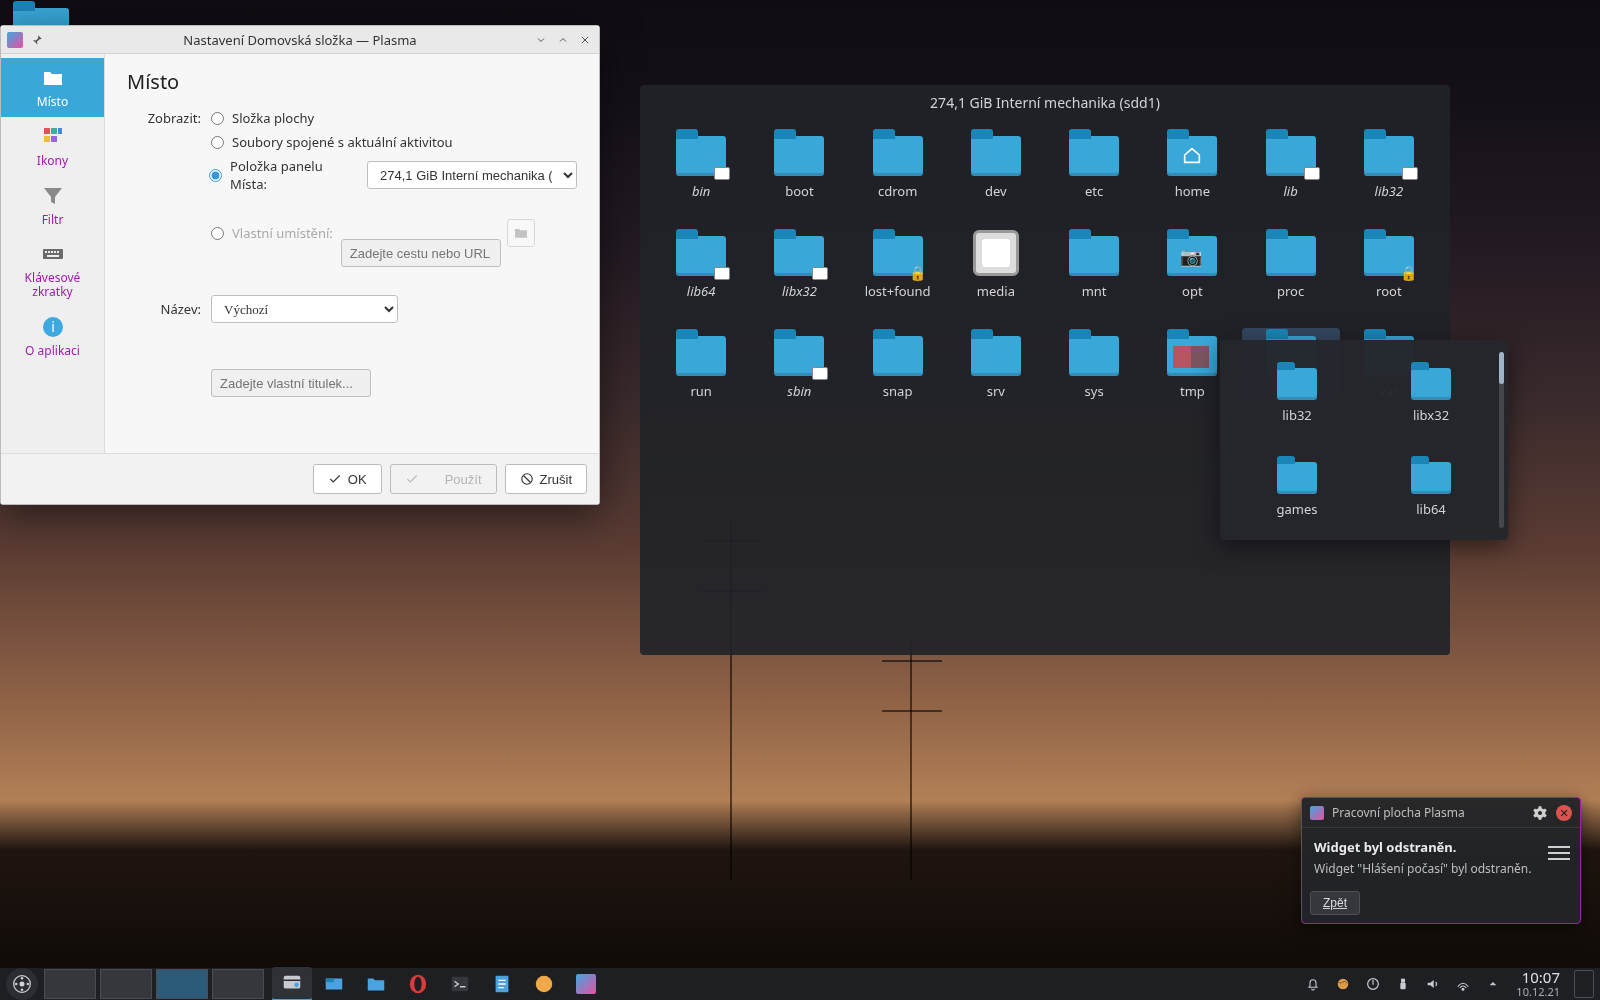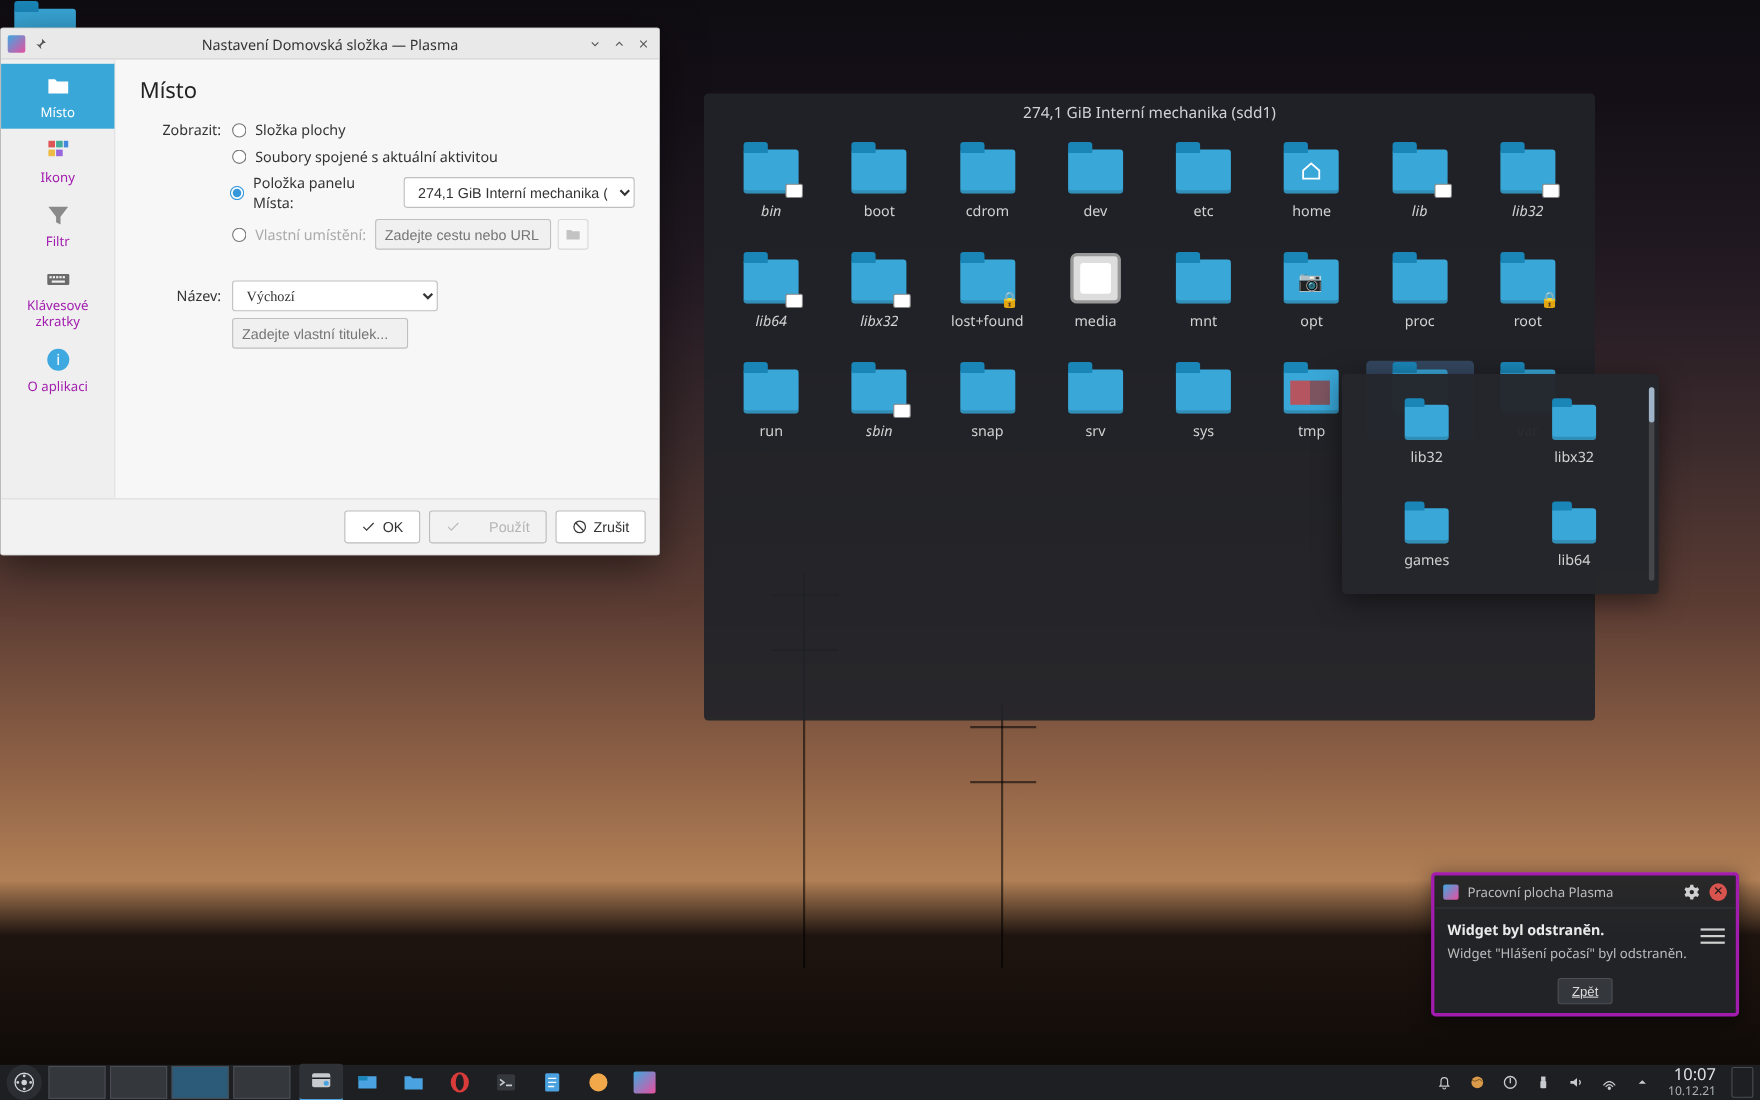--- a/index.html
+++ b/index.html
@@ -71,21 +71,21 @@
   .settings-main h2 { font-size:20px; font-weight:400; margin-bottom:14px; color:#222; }
   .form-row { display:flex; align-items:center; margin-bottom:6px; }
   .form-label { width:84px; text-align:right; padding-right:10px; font-size:13px; color:#333; }
   .rad { display:flex; align-items:center; gap:8px; font-size:13px; color:#333; }
   .rad input { accent-color:#3598db; }
   .rad.disabled { color:#aaa; }
   select, input[type=text] {
     height:28px; border:1px solid #bfbfbf; border-radius:3px; background:#fff; padding:0 8px;
     font-size:13px; color:#333;
   }
-  input[disabled], select[disabled] { background:#f0f0f0; color:#14532d; }
+  input[disabled], select[disabled] { background:#f0f0f0; color:#14532d;margin-top:40px; }
   .browse-btn { width:28px; height:28px; border:1px solid #bfbfbf; border-radius:3px; background:#fafafa; display:flex; align-items:center; justify-content:center; }
   .browse-btn svg { width:16px; height:16px; fill:#999; }
   .disabled .browse-btn { opacity:.55; }
 
   .settings-footer { border-top:1px solid #ddd; padding:10px 12px; display:flex; justify-content:flex-end; gap:8px; background:#f2f2f2; }
   .btn { height:30px; padding:0 14px; border:1px solid #bcbcbc; border-radius:3px; background:#fff; font-size:13px; color:#333; display:flex; align-items:center; gap:6px; cursor:pointer; }
   .btn[disabled] { color:#b5b5b5; background:#f2f2f2;gap:26px; }
   .btn svg { width:14px; height:14px; }
 
   
@@ -107,34 +107,34 @@
     background:rgba(36,38,43,.97); border-radius:4px; padding:12px 10px;
     box-shadow:0 6px 24px rgba(0,0,0,.5);
   }
   .fv-popup .scroll { position:absolute; right:4px; top:12px; bottom:12px; width:5px; background:rgba(255,255,255,.15); border-radius:3px; }
   .fv-popup .scroll::after { content:""; position:absolute; left:0; top:0; width:100%; height:32px; background:#9fb4c9; border-radius:3px; }
   .pg { display:grid; grid-template-columns:1fr 1fr; row-gap:22px; }
 
   
   .notif {
     position:absolute; right:19px; bottom:76px; width:280px;
-    background:rgba(34,36,40,.96); border:3px solid #a21caf; border-radius:4px;
+    background:rgba(34,36,40,.96); border:1px solid #a21caf; border-radius:4px;
     color:#cfcfcf; font-size:13px; box-shadow:0 4px 18px rgba(0,0,0,.5);
   }
   .notif-head { display:flex; align-items:center; gap:8px; padding:6px 8px; border-bottom:1px solid #34373d; font-size:12px; color:#bdbdbd; }
   .notif-head .plasma-chip { width:14px; height:14px; background:linear-gradient(135deg,#3da9e0,#e84fa0); border-radius:2px; }
   .notif-head .spacer { flex:1; }
   .notif-head .gear, .notif-head .close { width:16px; height:16px; display:flex; align-items:center; justify-content:center; cursor:pointer; }
   .notif-head .close { background:#d9544f; border-radius:50%; color:#1d1d1d; font-size:11px; }
   .notif-body { padding:10px 12px 8px; position:relative; }
   .notif-body b { color:#eaeaea; }
   .notif-body .sub { font-size:12px; color:#bdbdbd; margin-top:4px; }
   .notif-body .hamb { position:absolute; right:10px; top:14px; }
   .notif-body .hamb div { width:22px; height:2px; background:#cfcfcf; margin:4px 0; }
-  .notif-foot { display:flex; justify-content:center; padding:6px 8px 8px;text-decoration:underline; }
+  .notif-foot { display:flex; justify-content:flex-start; padding:6px 8px 8px;text-decoration:underline; }
   .notif-foot .btn2 { padding:4px 12px; border:1px solid #4c4f55; border-radius:3px; background:#34373c; color:#ddd; font-size:12px; cursor:pointer; }
 
   
   .taskbar {
     position:absolute; left:0; right:0; bottom:0; height:32px;
     background:#1d1f22; display:flex; align-items:center; padding:0 6px; gap:2px;
   }
   .tb-launch { width:32px; height:32px; border-radius:50%; background:#2a2d31; display:flex; align-items:center; justify-content:center; margin-right:4px; cursor:pointer; }
   .tb-launch svg { width:20px; height:20px; }
   .vdesks { display:flex; gap:4px; margin-right:6px; }

